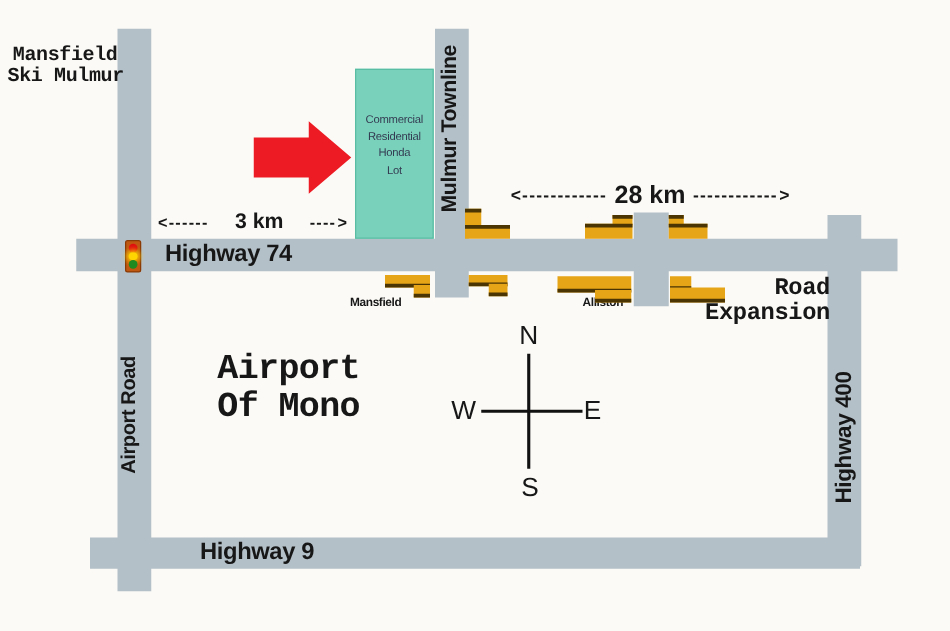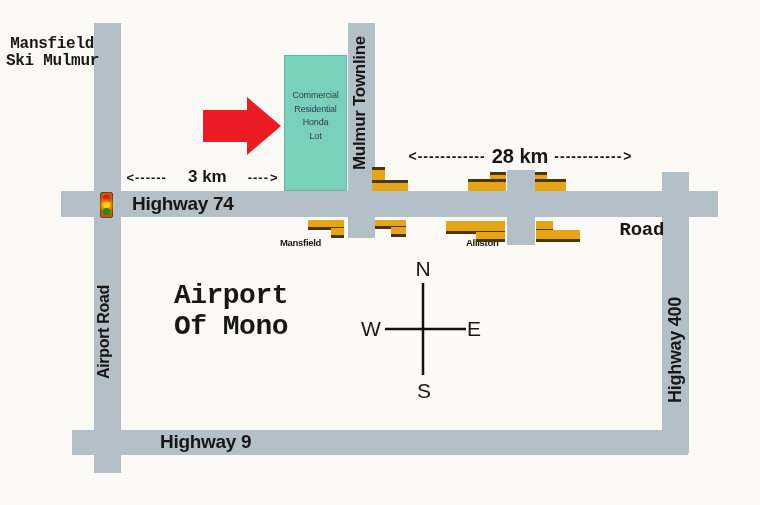--- a/index.html
+++ b/index.html
@@ -115,20 +115,21 @@
   <div class="lbl" id="hwy9-lbl">Highway 9</div>
   <div class="lbl rot" id="mulmur-lbl">Mulmur Townline</div>
   <div class="lbl rot" id="airport-lbl">Airport Road</div>
   <div class="lbl rot" id="hwy400-lbl">Highway 400</div>
   <div class="lbl center-lines" id="township">
     <div>Airport</div>
     <div>Of Mono</div>
   </div>
   <div class="lbl center-lines" id="honda">
     <div>Road</div>
+    <div>Expansion</div>
   </div>
   <div class="lbl" id="rosemont-lbl">Mansfield</div>
   <div class="lbl" id="alliston-lbl">Alliston</div>
 
   <svg id="compass-svg" width="90" height="104">
     <line x1="43" y1="7" x2="43" y2="99" stroke="#111" stroke-width="2.5"></line>
     <line x1="5" y1="53" x2="86" y2="53" stroke="#111" stroke-width="2.5"></line>
   </svg>
   <div class="compass-lbl" style="left:423px;top:269px;">N</div>
   <div class="compass-lbl" style="left:371px;top:329px;">W</div>

